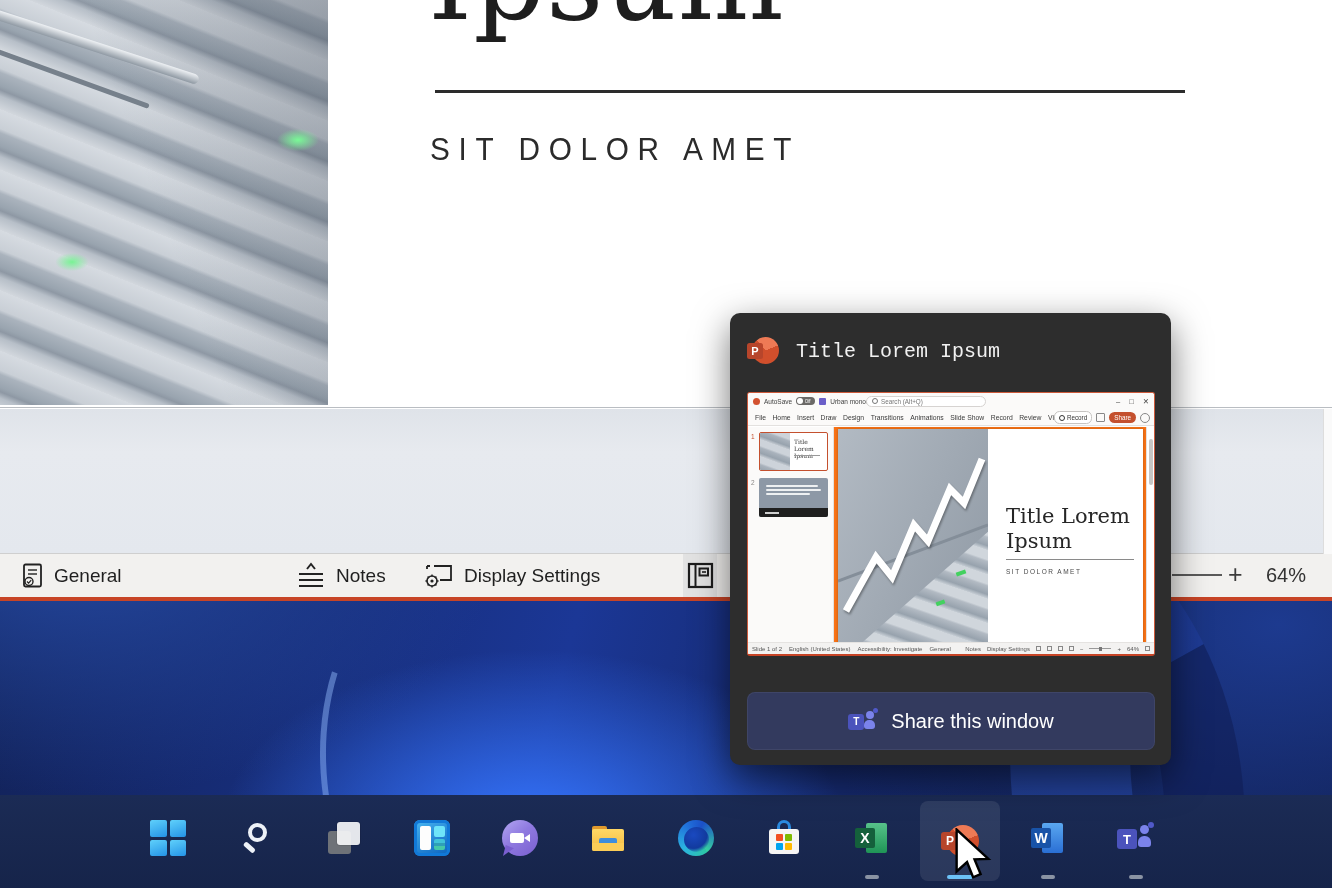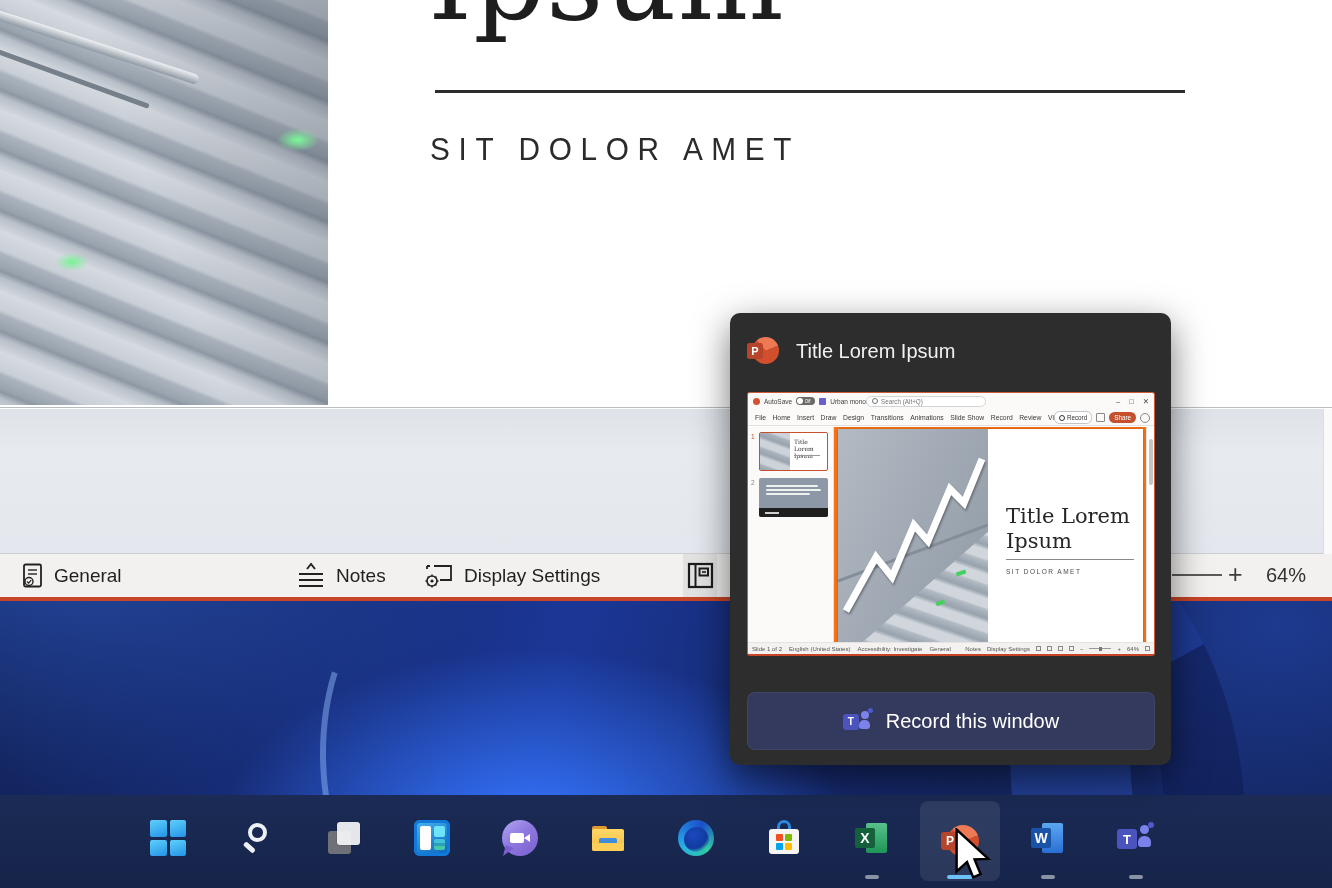--- a/index.html
+++ b/index.html
@@ -125,21 +125,21 @@
   .ic-teams .head2{position:absolute;left:31px;top:1px;width:6px;height:6px;border-radius:50%;background:#5059c9;}
 
   
   .popup{position:absolute;left:730px;top:313px;width:441px;height:452px;background:#2d2d2d;
     border-radius:10px;box-shadow:0 12px 36px rgba(0,0,0,.55);}
   .pp-icon{position:absolute;left:17px;top:23px;width:32px;height:30px;}
   .pp-icon .circle{position:absolute;left:5px;top:1px;width:27px;height:27px;border-radius:50%;
     background:conic-gradient(from -40deg,#ee7a55 0 30%,#d14f2c 30% 100%);}
   .pp-icon .tile{position:absolute;left:0;top:7px;width:16px;height:16px;background:#b7452b;border-radius:2.5px;
     color:#fff;font-weight:bold;font-size:11px;display:flex;align-items:center;justify-content:center;}
-  .pp-title{position:absolute;left:66px;top:27px;font-size:20px;color:#f1f1f1;}
+  .pp-title{position:absolute;left:66px;top:27px;font-size:20px;color:#f1f1f1;font-family:Liberation Mono, monospace;}
 
   .mini{position:absolute;left:17px;top:79px;width:408px;height:264px;background:#fff;
     border:1px solid #cd5a3b;border-bottom:2.5px solid #c74426;border-radius:3px;overflow:hidden;box-sizing:border-box;}
   .m-titlebar{position:relative;height:16px;background:#fbfaf9;display:flex;align-items:center;
     padding:0 5px;gap:4px;font-size:6.5px;color:#3f3f3f;}
   .m-dot{width:7px;height:7px;border-radius:50%;background:#d35230;flex:none;}
   .m-toggle{width:19px;height:8px;border-radius:4px;background:#6b6967;display:flex;align-items:center;flex:none;}
   .m-knob{width:6px;height:6px;border-radius:50%;background:#fff;margin-left:1px;}
   .m-off{color:#fff;font-size:4.5px;margin-left:1.5px;}
   .m-save{width:7px;height:7px;background:#6b5fc9;border-radius:1px;flex:none;}
@@ -486,21 +486,21 @@
       </div>
     </div>
 
     <div class="share-btn">
       <div class="sb-teams">
         <div class="tile">T</div>
           <div class="head"></div>
           <div class="body"></div>
           <div class="head2"></div>
       </div>
-      <span>Record this window</span>
+      <span>Share this window</span>
     </div>
   </div>
 
   <svg class="cursor" width="46" height="54" viewBox="0 0 19 22">
     <path d="M1.5,0.5 L1.5,17.8 L5.8,13.9 L8.3,20.2 L11.4,18.9 L8.9,12.8 L14.6,12.6 Z" fill="#ffffff" stroke="#000000" stroke-width="1"></path>
   </svg>
 
 </div>
 
 </body></html>

